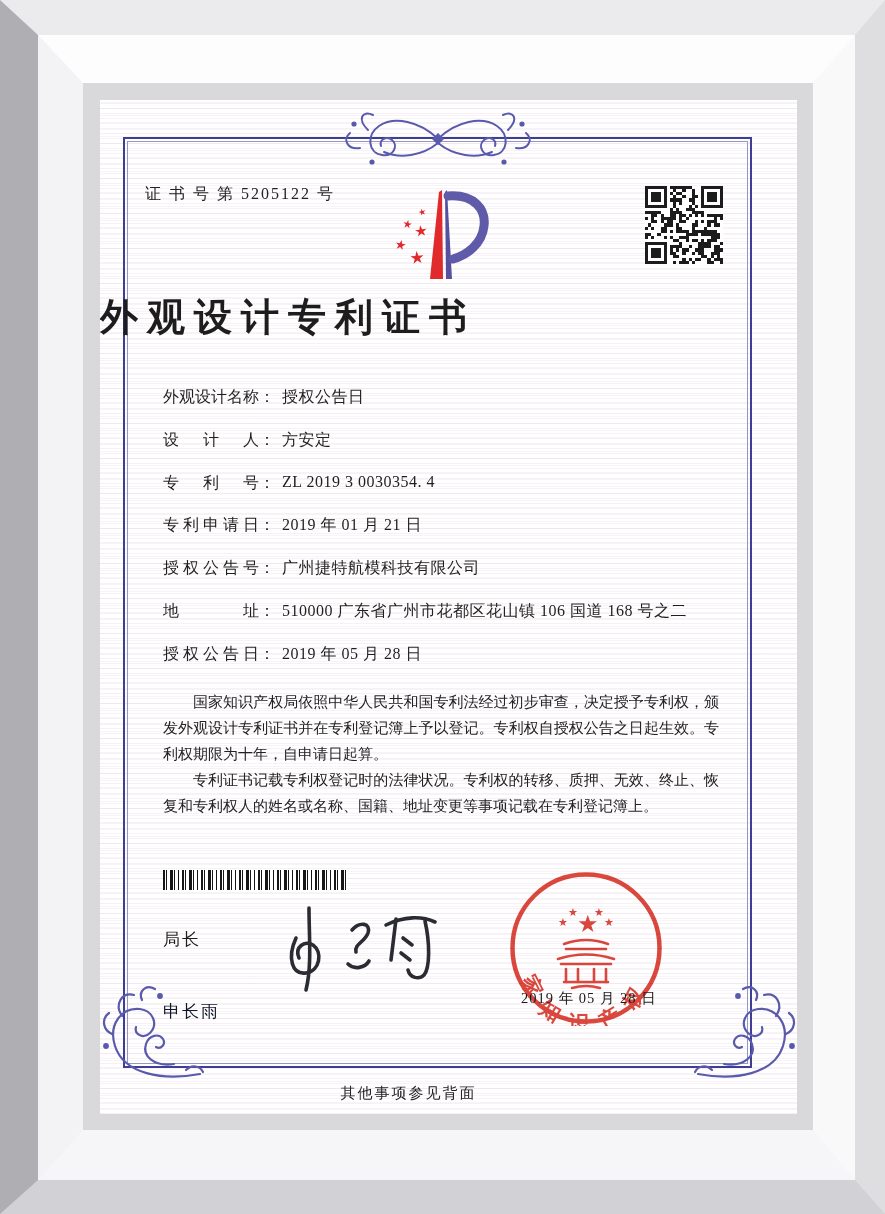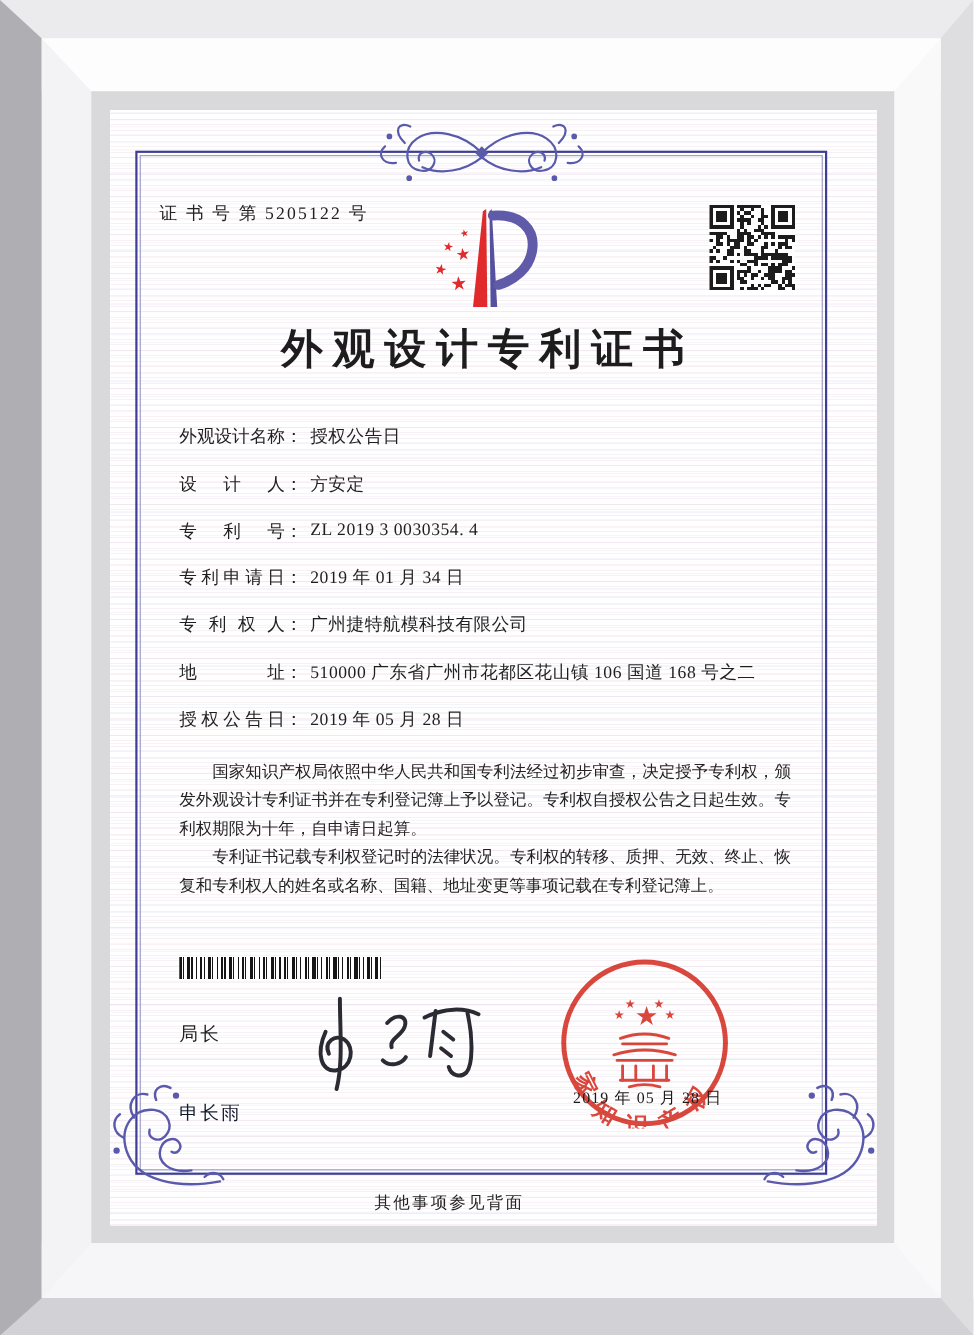--- a/index.html
+++ b/index.html
@@ -20,21 +20,21 @@
   .paper::before{content:"";position:absolute;inset:0;pointer-events:none;
     background:
       repeating-linear-gradient(0deg, rgba(214,150,180,.14) 0 1px, rgba(255,255,255,0) 1px 5px),
       repeating-linear-gradient(0deg, rgba(150,150,214,.10) 0 1px, rgba(255,255,255,0) 1px 7px);
     background-position:0 0,0 3px;}
   .cert-border{position:absolute;left:23px;top:37px;right:45px;bottom:46px;border:2.5px solid #3e3e96;}
   .cert-border-inner{position:absolute;inset:2px;border:1px solid #9595c6;}
   
   .abs{position:absolute;}
   .cert-number{left:45px;top:84px;font-size:16px;letter-spacing:2px;color:#222;}
-  .title{left:0;right:10px;top:192px;text-align:center;font-size:38px;font-weight:700;letter-spacing:9px;color:#1d1d1d;}
+  .title{left:0;right:10px;top:192px;text-align:left;font-size:38px;font-weight:700;letter-spacing:9px;color:#1d1d1d;}
   .fields{left:63px;top:287px;right:40px;font-size:16px;color:#1f1f1f;}
   .field-row{height:42.8px;display:flex;align-items:flex-start;white-space:nowrap;}
   .f-label{display:inline-block;width:96px;text-align:justify;text-align-last:justify;}
   .f-colon{display:inline-block;}
   .f-value{display:inline-block;margin-left:7px;letter-spacing:.5px;}
   .pair2{margin-left:36px;}
   .paragraphs{left:63px;right:78px;top:589px;font-size:15px;line-height:1.74;color:#222;text-align:justify;}
   .paragraphs p{margin:0;text-indent:2em;}
   .barcode{left:63px;top:770px;width:184px;height:20px;
     background:repeating-linear-gradient(90deg,#161616 0 2px,#fff 2px 3px,#161616 3px 4px,#fff 4px 7px,#161616 7px 10px,#fff 10px 11px,#161616 11px 12px,#fff 12px 15px,#161616 15px 16px,#fff 16px 19px);}
@@ -354,24 +354,24 @@
               <span class="f-value">方安定</span>
     </div>
     <div class="field-row">
       <span class="f-label">专利号</span>
               <span class="f-colon">：</span>
               <span class="f-value">ZL 2019 3 0030354. 4</span>
     </div>
     <div class="field-row">
       <span class="f-label">专利申请日</span>
               <span class="f-colon">：</span>
-              <span class="f-value">2019 年 01 月 34 日</span>
-    </div>
-    <div class="field-row">
-      <span class="f-label">专利权人</span>
+              <span class="f-value">2019 年 01 月 21 日</span>
+    </div>
+    <div class="field-row">
+      <span class="f-label">授权公告号</span>
               <span class="f-colon">：</span>
               <span class="f-value">广州捷特航模科技有限公司</span>
     </div>
     <div class="field-row">
       <span class="f-label">地址</span>
               <span class="f-colon">：</span>
               <span class="f-value">510000 广东省广州市花都区花山镇 106 国道 168 号之二</span>
     </div>
     <div class="field-row">
       <span class="f-label">授权公告日</span>

